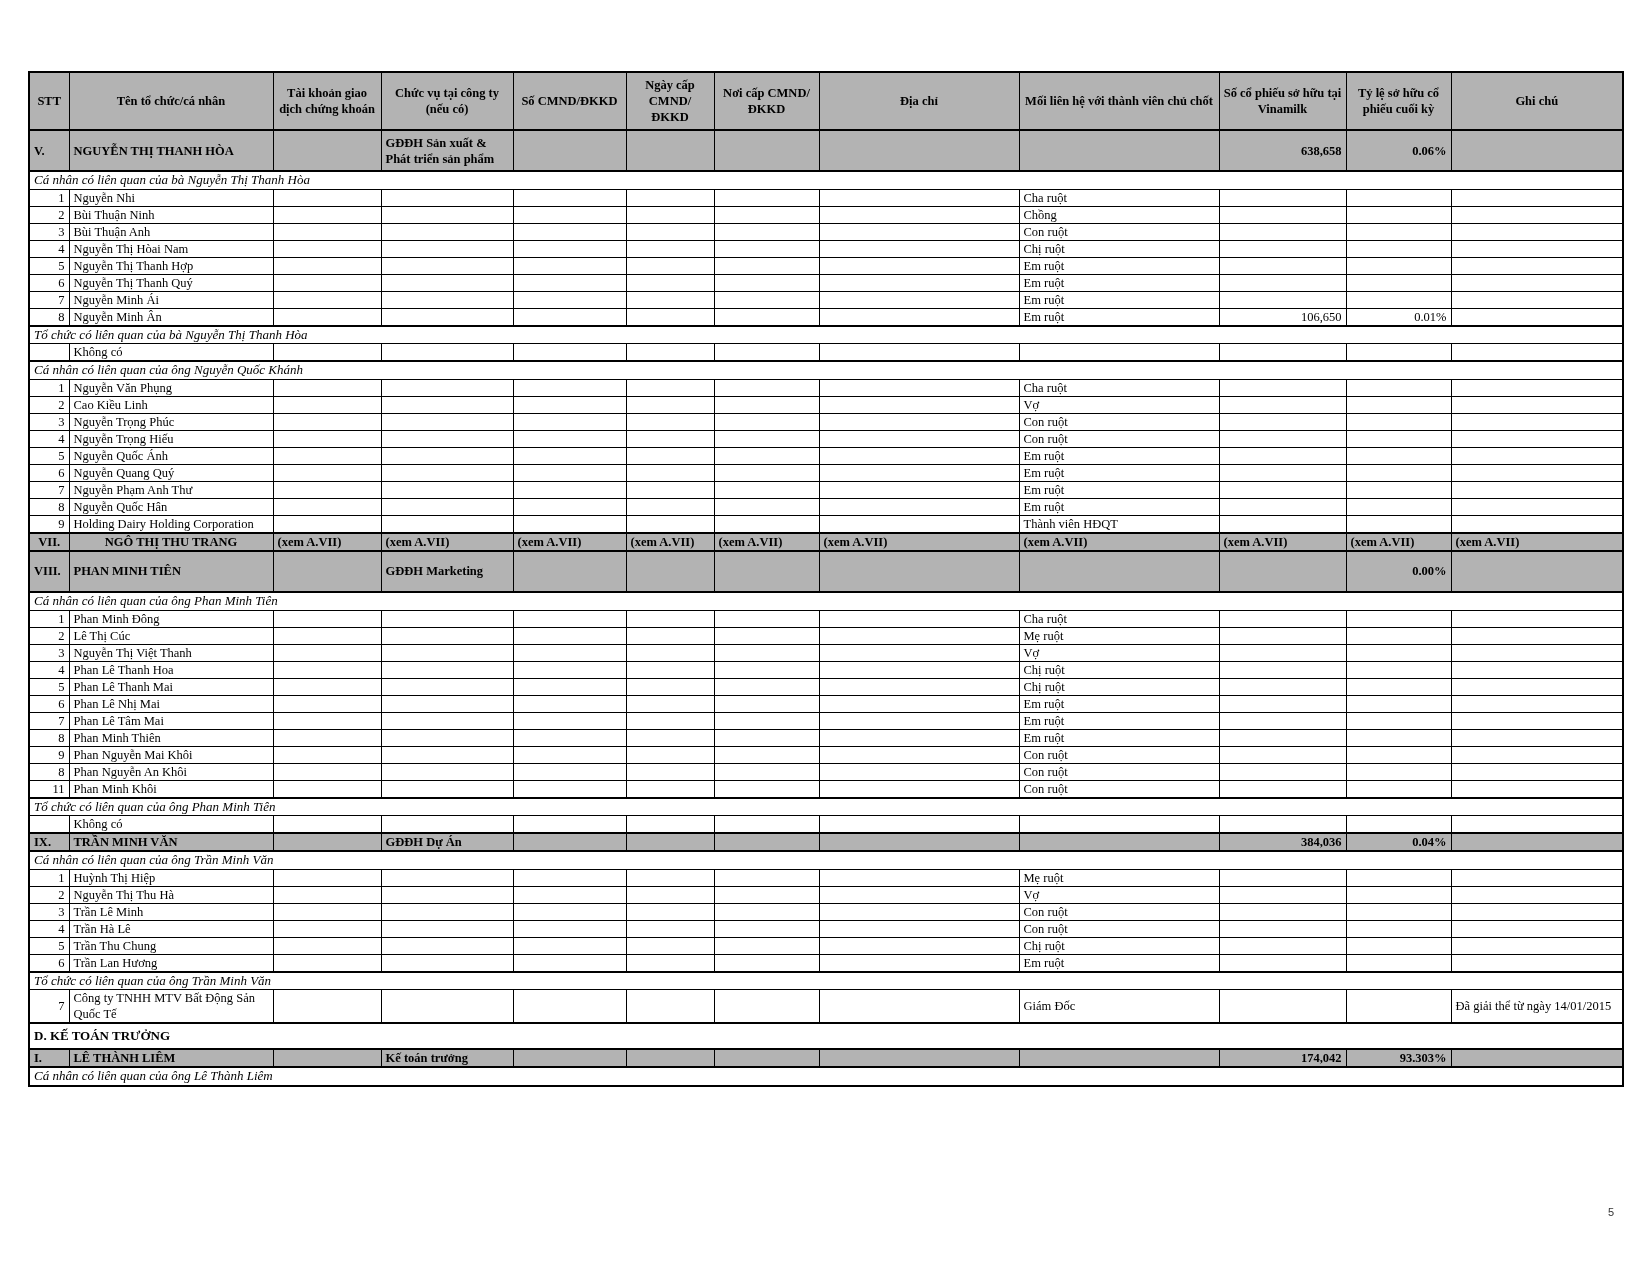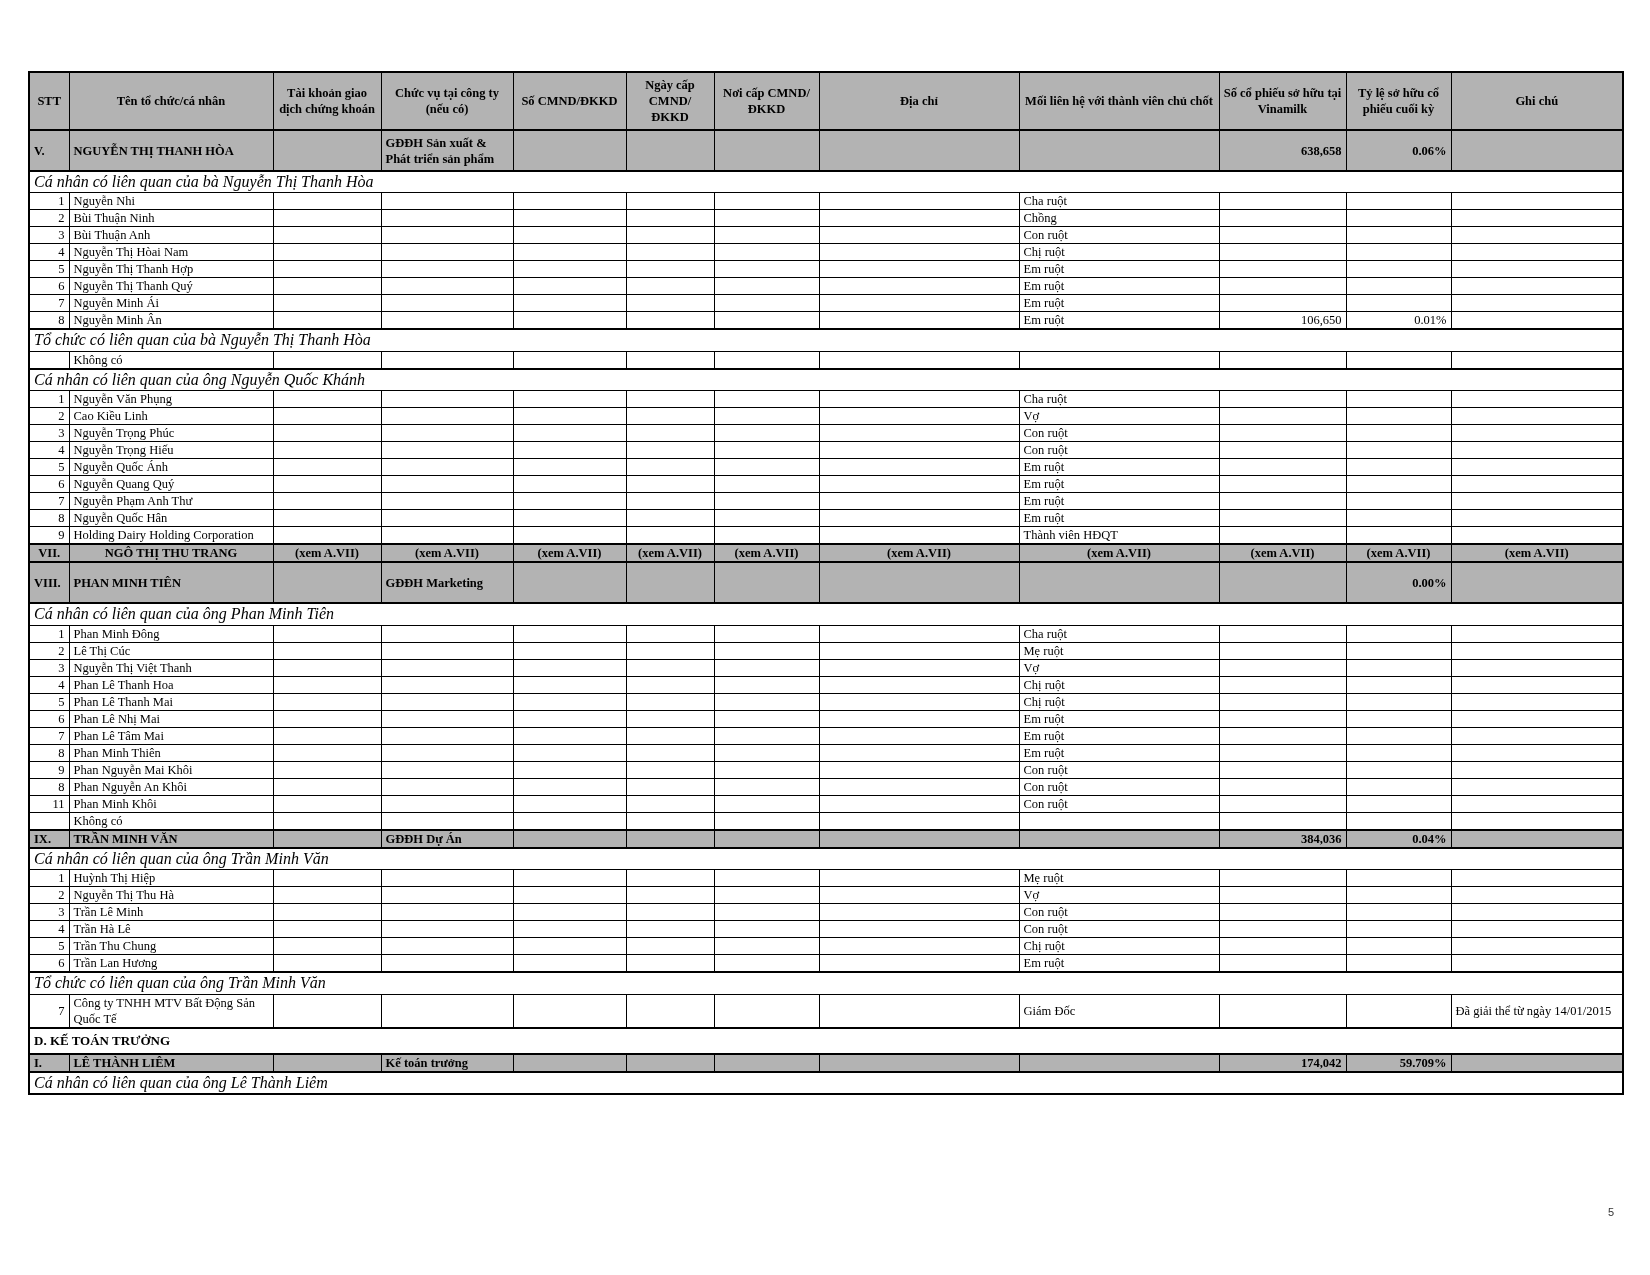--- a/index.html
+++ b/index.html
@@ -36,25 +36,25 @@
   }
   tr.person td { height: 17px; }
   tr.officer td, tr.xem td {
     background: var(--band, #b3b3b3);
     font-weight: bold;
     border-top-width: 2px;
     border-bottom-width: 2px;
     height: 18px;
   }
   tr.officer.tall td { height: 41px; }
-  tr.xem td { text-align: center; }
+  tr.xem td { }
   tr.xem td.c-name, tr.xem td.c-stt { text-align: center; }
   tr.section td {
     font-style: italic;
-    font-size: 16px;
+    font-size: 13px;
     height: 18px;
     border-top-width: 2px;
   }
   tr.heading td {
     font-weight: bold;
     font-size: 13px;
     height: 26px;
     border-top-width: 2px;
   }
   td.num { text-align: right; }
@@ -554,20 +554,23 @@
         <td class="c-position"></td>
         <td class="c-id-number"></td>
         <td class="c-issue-date"></td>
         <td class="c-issue-place"></td>
         <td class="c-address"></td>
         <td class="c-relationship">Con ruột</td>
         <td class="c-shares num"></td>
         <td class="c-ratio num"></td>
         <td class="c-note"></td>
       </tr>
+      <tr class="section">
+        <td colspan="12">Tổ chức có liên quan của ông Phan Minh Tiên</td>
+      </tr>
       <tr class="person">
         <td class="c-stt num"></td>
         <td class="c-name">Không có</td>
         <td class="c-account"></td>
         <td class="c-position"></td>
         <td class="c-id-number"></td>
         <td class="c-issue-date"></td>
         <td class="c-issue-place"></td>
         <td class="c-address"></td>
         <td class="c-relationship"></td>
@@ -700,21 +703,21 @@
         <td class="c-stt">I.</td>
         <td class="c-name">LÊ THÀNH LIÊM</td>
         <td class="c-account"></td>
         <td class="c-position">Kế toán trưởng</td>
         <td class="c-id-number"></td>
         <td class="c-issue-date"></td>
         <td class="c-issue-place"></td>
         <td class="c-address"></td>
         <td class="c-relationship"></td>
         <td class="c-shares num">174,042</td>
-        <td class="c-ratio num">59.709%</td>
+        <td class="c-ratio num">93.303%</td>
         <td class="c-note"></td>
       </tr>
       <tr class="section">
         <td colspan="12">Cá nhân có liên quan của ông Lê Thành Liêm</td>
       </tr>
     </tbody>
 </table>
 
 <div class="page-number">5</div>
 

